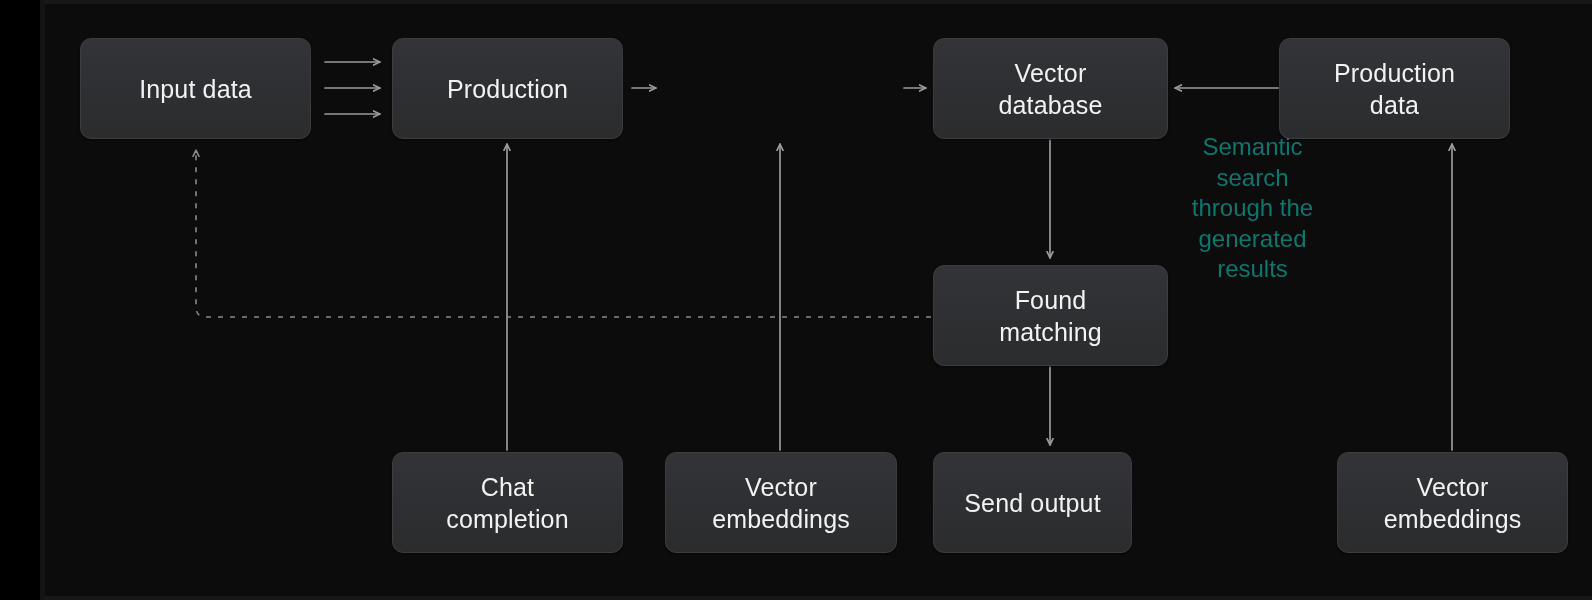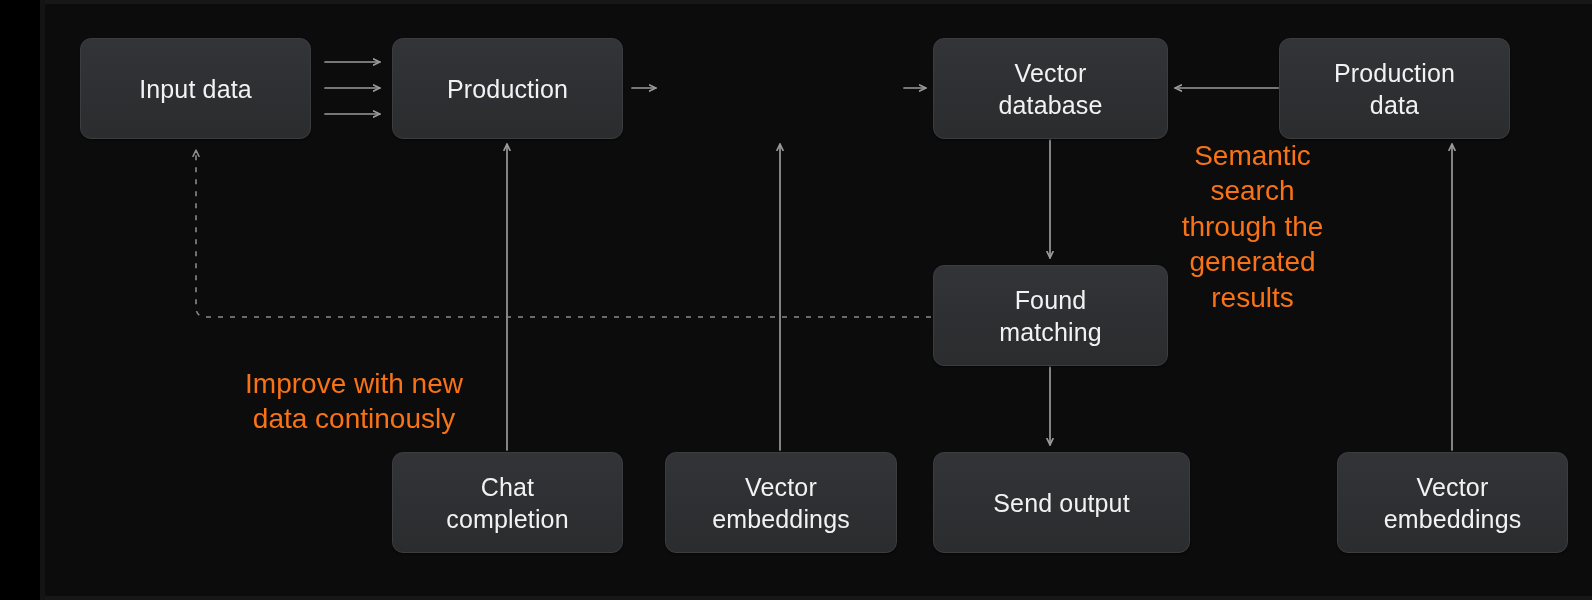--- a/index.html
+++ b/index.html
@@ -52,22 +52,22 @@
     color: #f2f2f3;
     font-size: 25px;
     line-height: 1.28;
     letter-spacing: 0.15px;
     white-space: pre-line;
     user-select: none;
   }
 
   .note {
     position: absolute;
-    color: #f97316;
-    font-size: 28px;
+    color: #0f766e;
+    font-size: 24px;
     line-height: 1.27;
     text-align: center;
     white-space: pre-line;
     user-select: none;
   }
 
   .edge-layer {
     position: absolute;
     left: 0;
     top: 0;
@@ -151,35 +151,31 @@
   <div class="node" style="left:893px; top:265px; width:235px; height:101px;">
     <span>Found
 matching</span>
   </div>
 
   <div class="node" style="left:625px; top:452px; width:232px; height:101px;">
     <span>Vector
 embeddings</span>
   </div>
 
-  <div class="node" style="left:893px; top:452px; width:257px; height:101px;text-align:right;">
+  <div class="node" style="left:893px; top:452px; width:199px; height:101px;text-align:right;">
     <span>Send output</span>
   </div>
 
   <div class="node" style="left:1297px; top:452px; width:231px; height:101px;">
     <span>Vector
 embeddings</span>
   </div>
 
   <div class="note" style="left:1135px; top:102px; width:155px;">
     <span>Semantic
 search
 through the
 generated
 results</span>
   </div>
 
-  <div class="note" style="left:180px; top:330px; width:268px;">
-    <span>Improve with new
-data continously</span>
-  </div>
 
 </div>
 
 </body></html>

